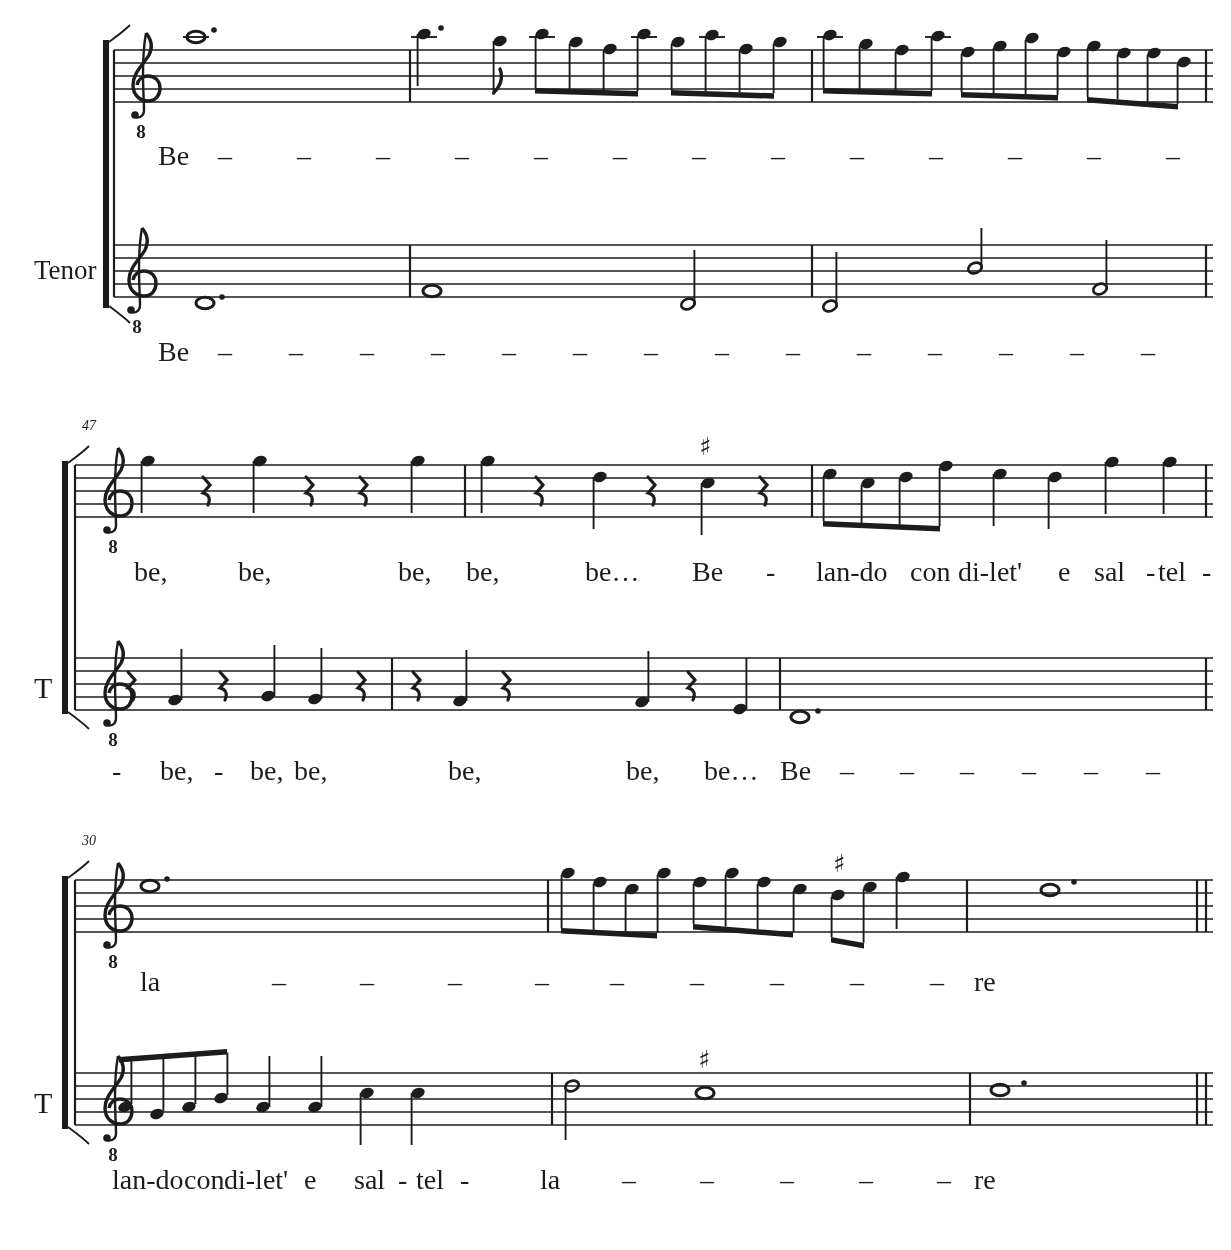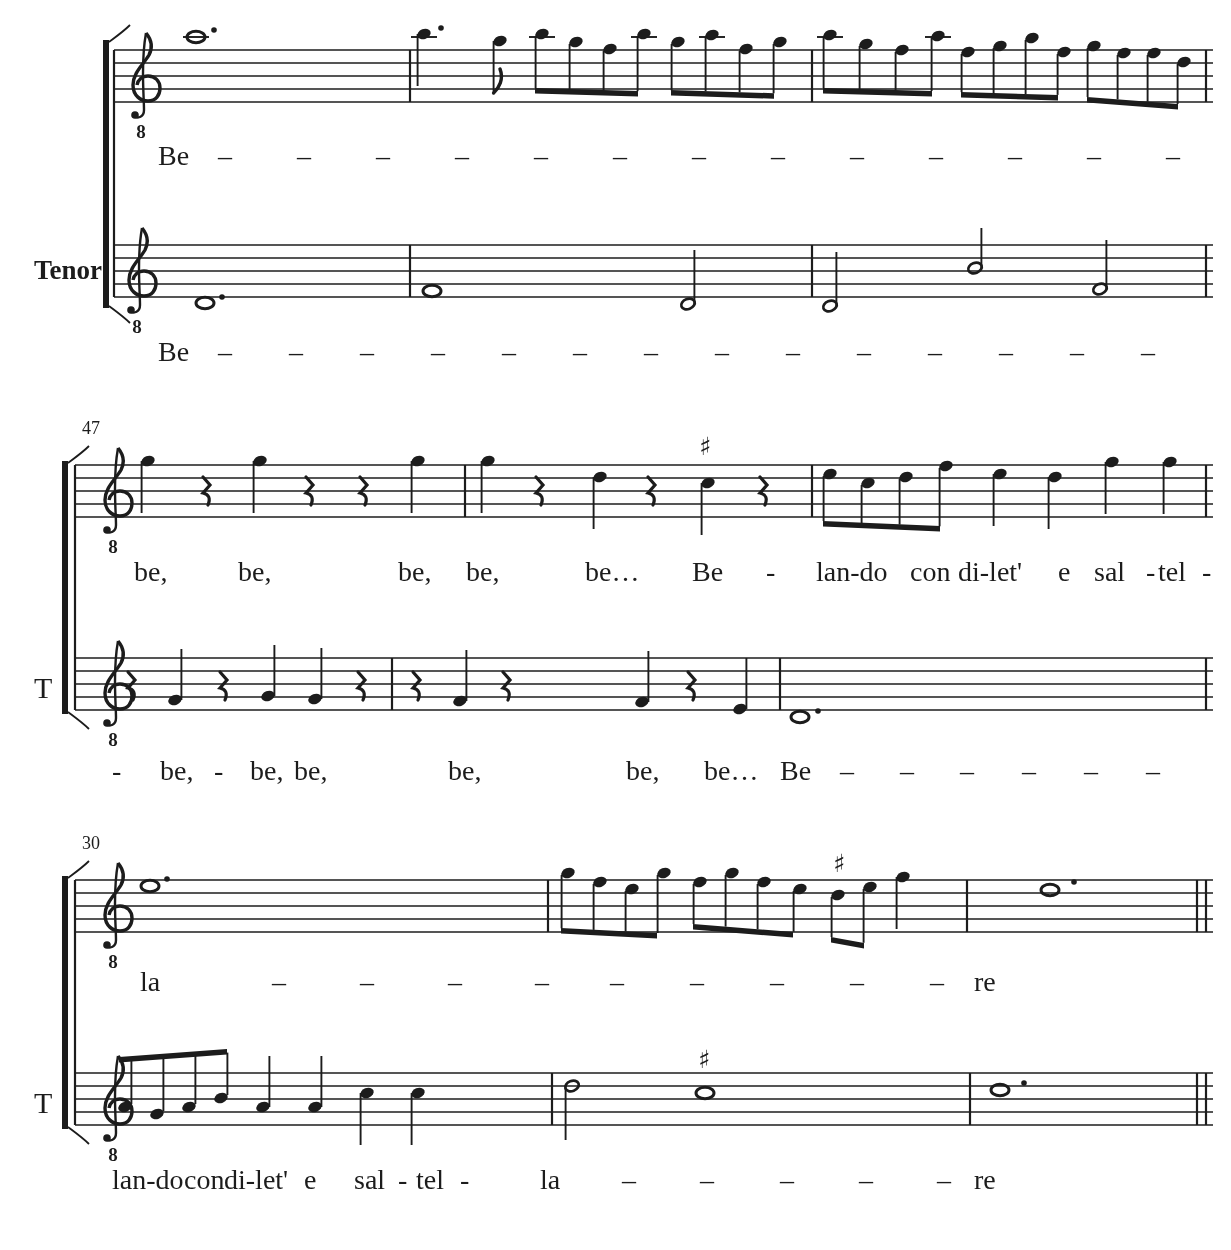--- a/index.html
+++ b/index.html
@@ -9,21 +9,21 @@
   .sl{stroke:#1c1c1c;stroke-width:1.7;}
   .bl{stroke:#1c1c1c;stroke-width:2.2;}
   .st{stroke:#1c1c1c;stroke-width:1.9;}
   .ol{fill:none;stroke:#1c1c1c;}
   .flag{fill:none;stroke:#1c1c1c;stroke-width:3.4;stroke-linecap:round;}
   .hook{fill:none;stroke:#1c1c1c;stroke-width:1.8;}
   text.oct{font-family:"Liberation Serif",serif;font-size:19px;font-weight:bold;fill:#1c1c1c;text-anchor:middle;}
   text.acc{font-family:"DejaVu Sans",sans-serif;font-size:25px;fill:#1c1c1c;}
   .label{position:absolute;font-size:27px;}
   .label.big{font-size:30px;}
-  .mnum{position:absolute;font-size:18px;}
+  .mnum{position:absolute;font-style:italic;font-size:14px;}
   .lyrics{position:absolute;left:0;top:0;width:100%;height:40px;}
   .syl{position:absolute;top:0;font-size:28px;white-space:pre;}
 </style>
 </head>
 <body>
 
 <div class="page">
 
 <svg class="score" width="1231" height="1250" viewBox="0 0 1231 1250" fill="#1c1c1c">
   <defs>
@@ -366,21 +366,21 @@
       </g>
       <text class="acc" x="698" y="1068">♯</text>
       <use href="#wh" x="705" y="1093"></use>
 
       <use href="#wh" x="1000" y="1090"></use>
       <use href="#dt" x="1024" y="1083"></use>
     </g>
   </g>
 </svg>
 
-<div class="label" style="left:34px;top:255px;font-weight:bold;">Tenor</div>
+<div class="label" style="left:34px;top:255px;">Tenor</div>
 <div class="label big" style="left:34px;top:671px;">T</div>
 <div class="label big" style="left:34px;top:1086px;">T</div>
 <div class="mnum" style="left:82px;top:418px;">47</div>
 <div class="mnum" style="left:82px;top:833px;">30</div>
 
 <div class="lyrics" style="top:140px;">
       <span class="syl" style="left: 158px;">Be</span>
       <span class="syl" style="left: 218px;">–</span>
       <span class="syl" style="left: 297px;">–</span>
       <span class="syl" style="left: 376px;">–</span>

